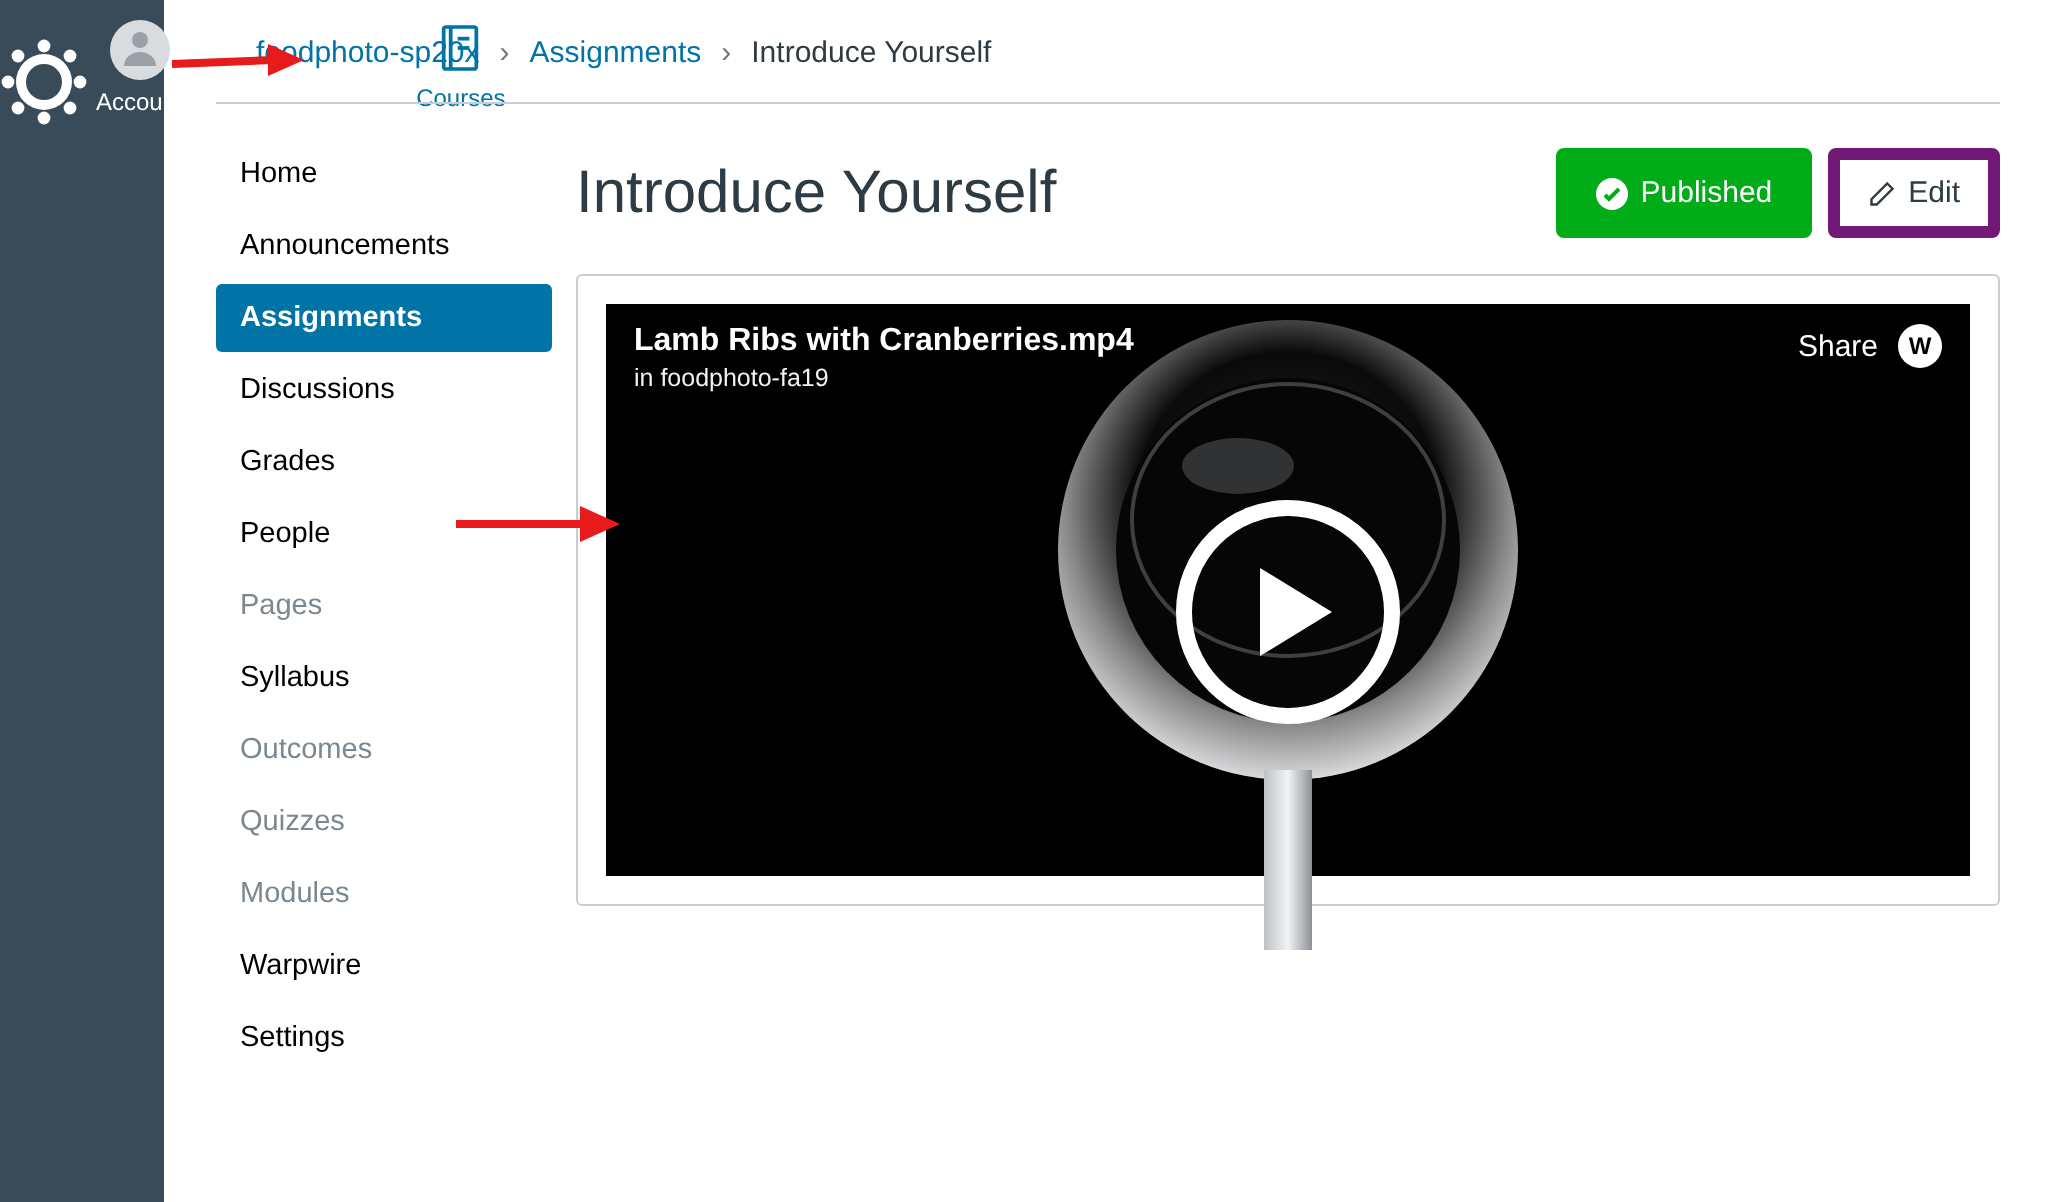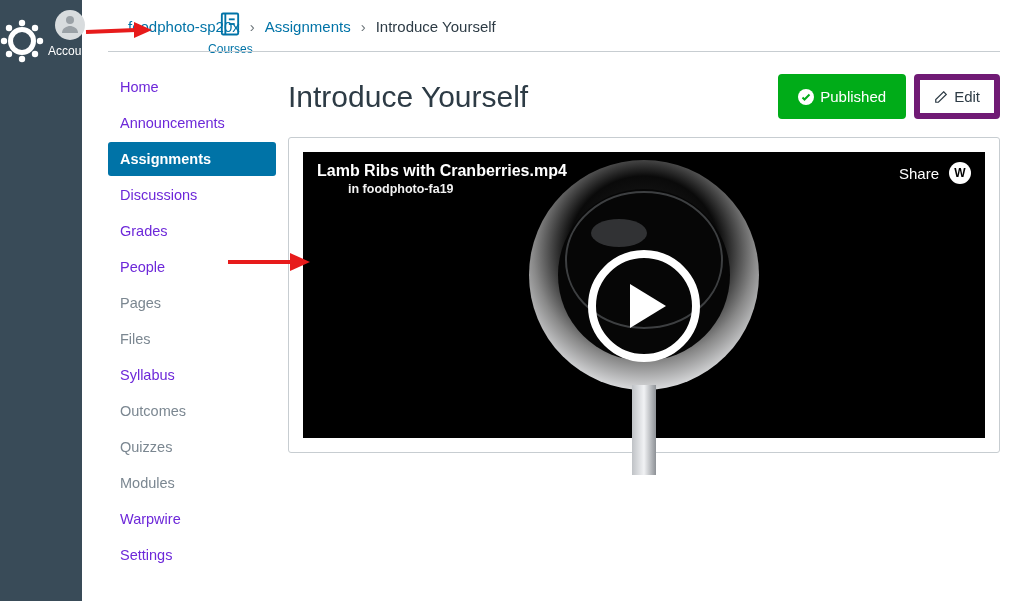--- a/index.html
+++ b/index.html
@@ -19,37 +19,37 @@
 .breadcrumb-row { display: flex; align-items: center; padding: 18px 0 16px; border-bottom: 1px solid #c7cdd1; }
 .breadcrumb { display: flex; align-items: center; gap: 10px; font-size: 15px; }
 .breadcrumb .crumb-link { color: #0073a7; cursor: pointer; }
 .breadcrumb .crumb-sep { color: #6f777c; }
 .breadcrumb .crumb-current { color: #2d3b45; }
 
 .content-row { display: flex; flex: 1; overflow: hidden; }
 
 
 .course-nav { width: 168px; padding-top: 18px; }
-.course-nav .cn-item { padding: 9px 12px; font-size: 14.5px; color: #6d28d9; cursor: pointer; border-radius: 3px; margin-bottom: 2px; }
+.course-nav .cn-item { padding: 9px 12px; font-size: 14.5px; color: #000000; cursor: pointer; border-radius: 3px; margin-bottom: 2px; }
 .course-nav .cn-item.active { background: #0073a7; color: #fff; font-weight: 600; }
 .course-nav .cn-item.disabled { color: #7b8791; }
 
 
 .page-body { flex: 1; padding-left: 12px; padding-top: 22px; }
 .page-header { display: flex; align-items: center; justify-content: space-between; margin-bottom: 18px; }
 .page-title { font-size: 30px; font-weight: 400; }
 .header-actions { display: flex; gap: 8px; }
 .btn { display: inline-flex; align-items: center; gap: 6px; padding: 8px 14px; border: 6px solid #701a75; border-radius: 4px; background: #fff; font-size: 15px; cursor: pointer; color: #2d3b45; }
 .btn-published { background: #00ac18; border-color: #00ac18; color: #fff; }
 
 .content-card { border: 1px solid #c7cdd1; border-radius: 3px; padding: 14px; }
 .video-frame { background: #000; height: 286px; position: relative; color: #fff; }
 .video-bar { display: flex; align-items: flex-start; justify-content: space-between; padding: 10px 14px 0; }
 .video-title { font-size: 16px; font-weight: 600; }
-.video-sub { font-size: 12.5px; font-weight: 700; margin-top: 2px; opacity: 0.95; margin-left: 31px; }
+.video-sub { font-size: 12.5px; font-weight: 400; margin-top: 2px; opacity: 0.95; }
 .video-share { display: flex; align-items: center; gap: 10px; font-size: 15px; font-weight: 500; }
 .wbadge { width: 22px; height: 22px; border-radius: 50%; background: #fff; color: #000; display: inline-flex; align-items: center; justify-content: center; font-weight: 700; font-size: 12px; }
 .pan-stage { position: absolute; inset: 0; display: flex; align-items: center; justify-content: center; }
 .pan-svg { margin-top: 40px; }
 .play-circle { position: absolute; left: 50%; top: 54%; transform: translate(-50%,-50%); width: 112px; height: 112px; border: 8px solid #fff; border-radius: 50%; display: flex; align-items: center; justify-content: center; cursor: pointer; }
 .play-triangle { width: 0; height: 0; border-left: 36px solid #fff; border-top: 22px solid transparent; border-bottom: 22px solid transparent; margin-left: 8px; }
 
 
 .arrow { position: absolute; pointer-events: none; }
 
@@ -148,21 +148,20 @@
   <div class="content-row">
 
     <div class="course-nav">
       <div class="cn-item">Home</div>
       <div class="cn-item">Announcements</div>
       <div class="cn-item active">Assignments</div>
       <div class="cn-item">Discussions</div>
       <div class="cn-item">Grades</div>
       <div class="cn-item">People</div>
       <div class="cn-item disabled">Pages</div>
-      <div class="cn-item disabled">Files</div>
       <div class="cn-item">Syllabus</div>
       <div class="cn-item disabled">Outcomes</div>
       <div class="cn-item disabled">Quizzes</div>
       <div class="cn-item disabled">Modules</div>
       <div class="cn-item">Warpwire</div>
       <div class="cn-item">Settings</div>
     </div>
 
     <div class="page-body">
       <div class="page-header">

